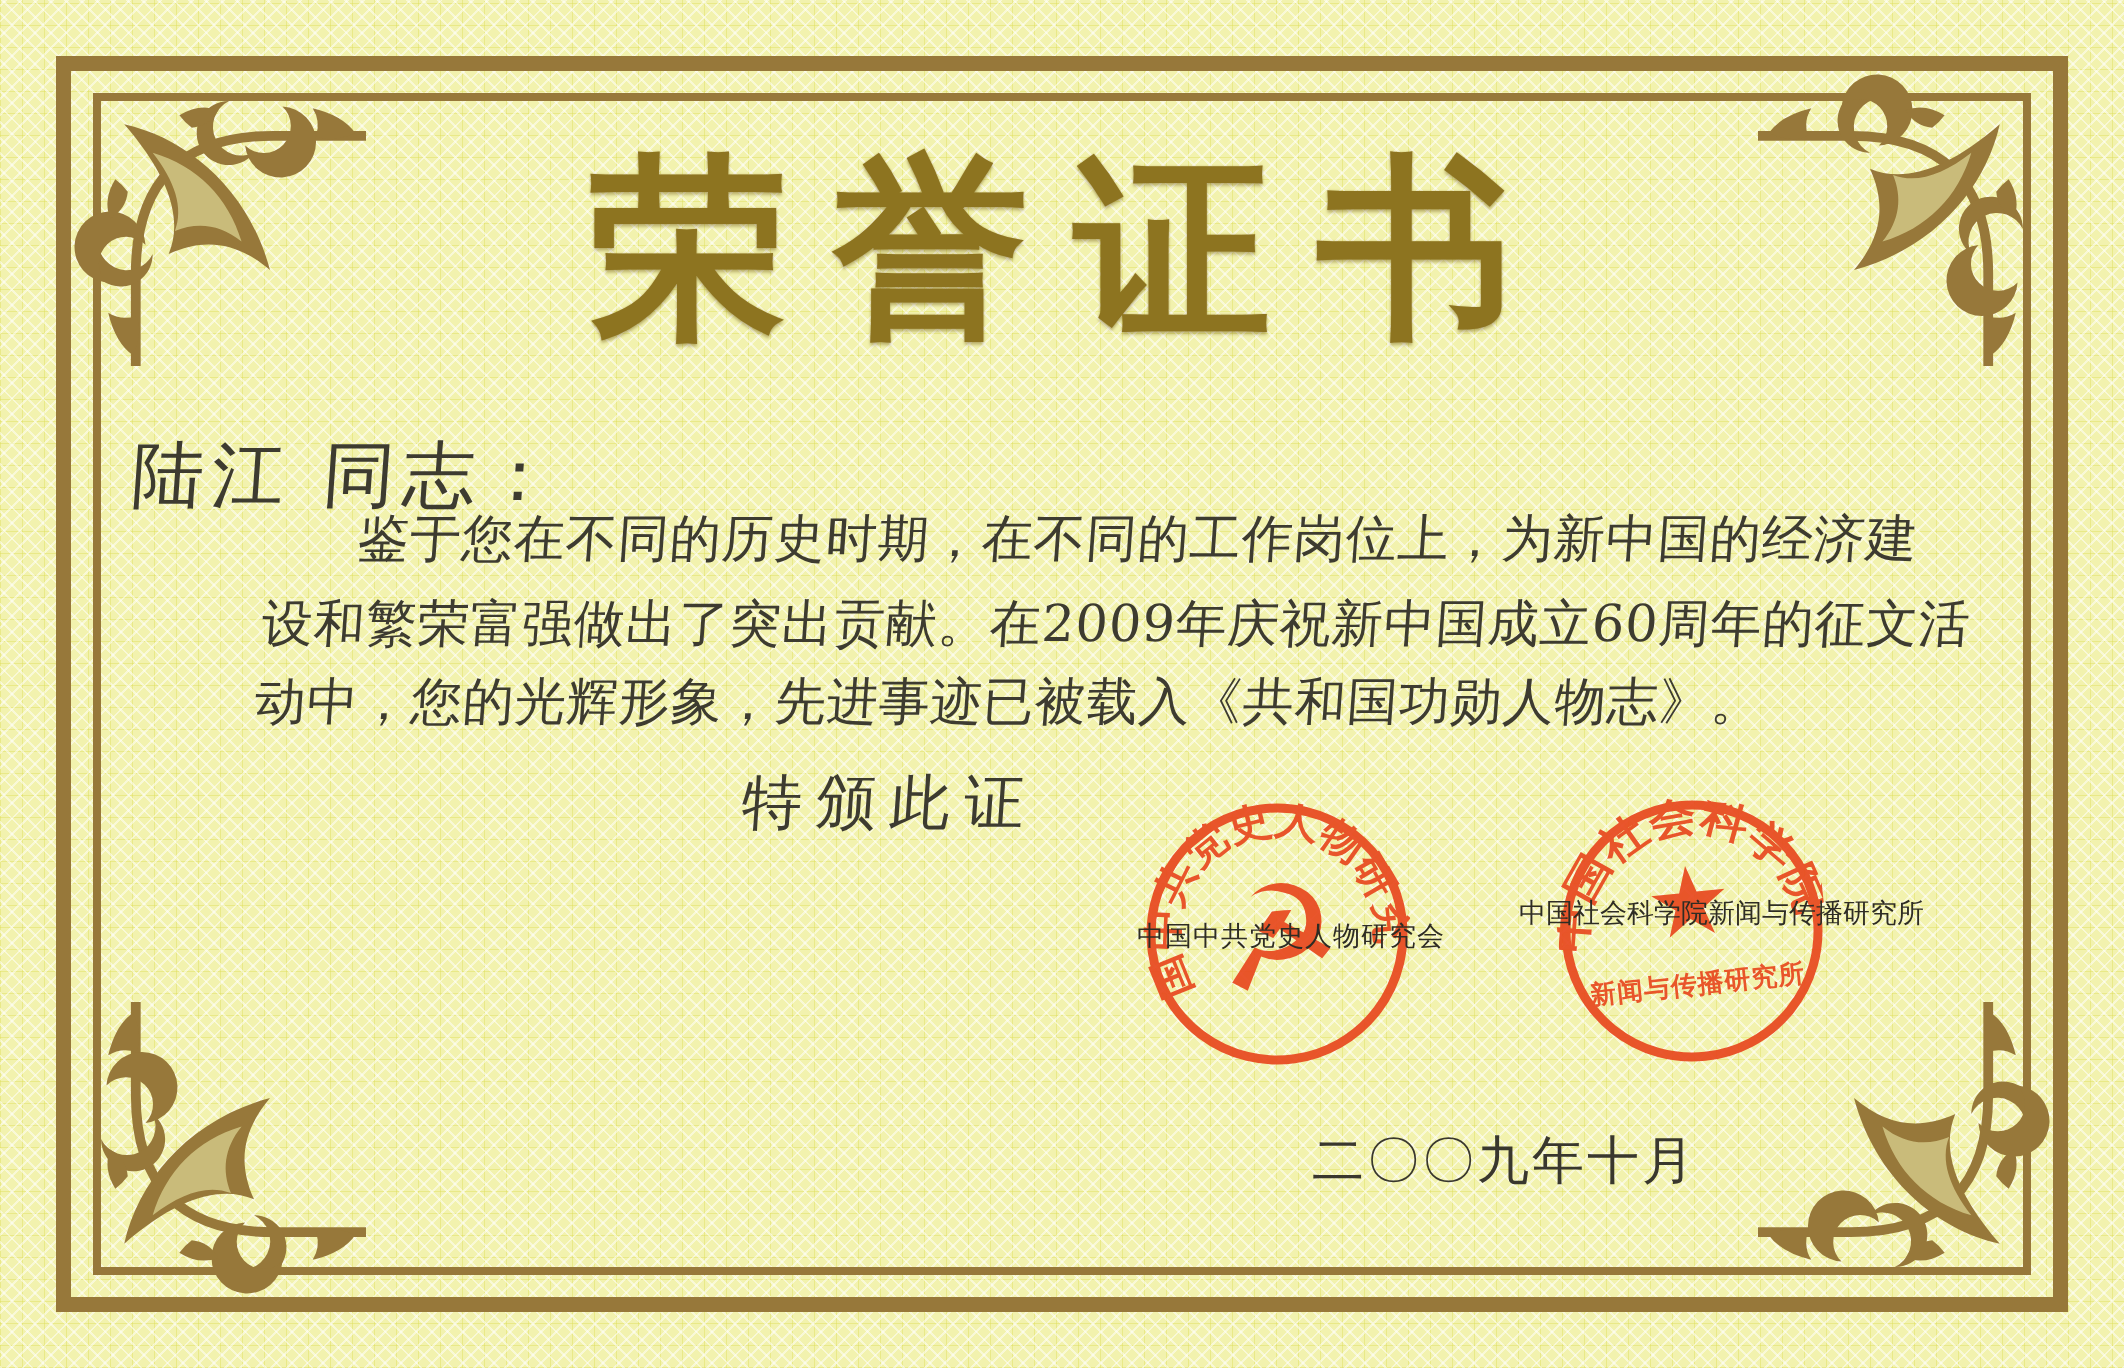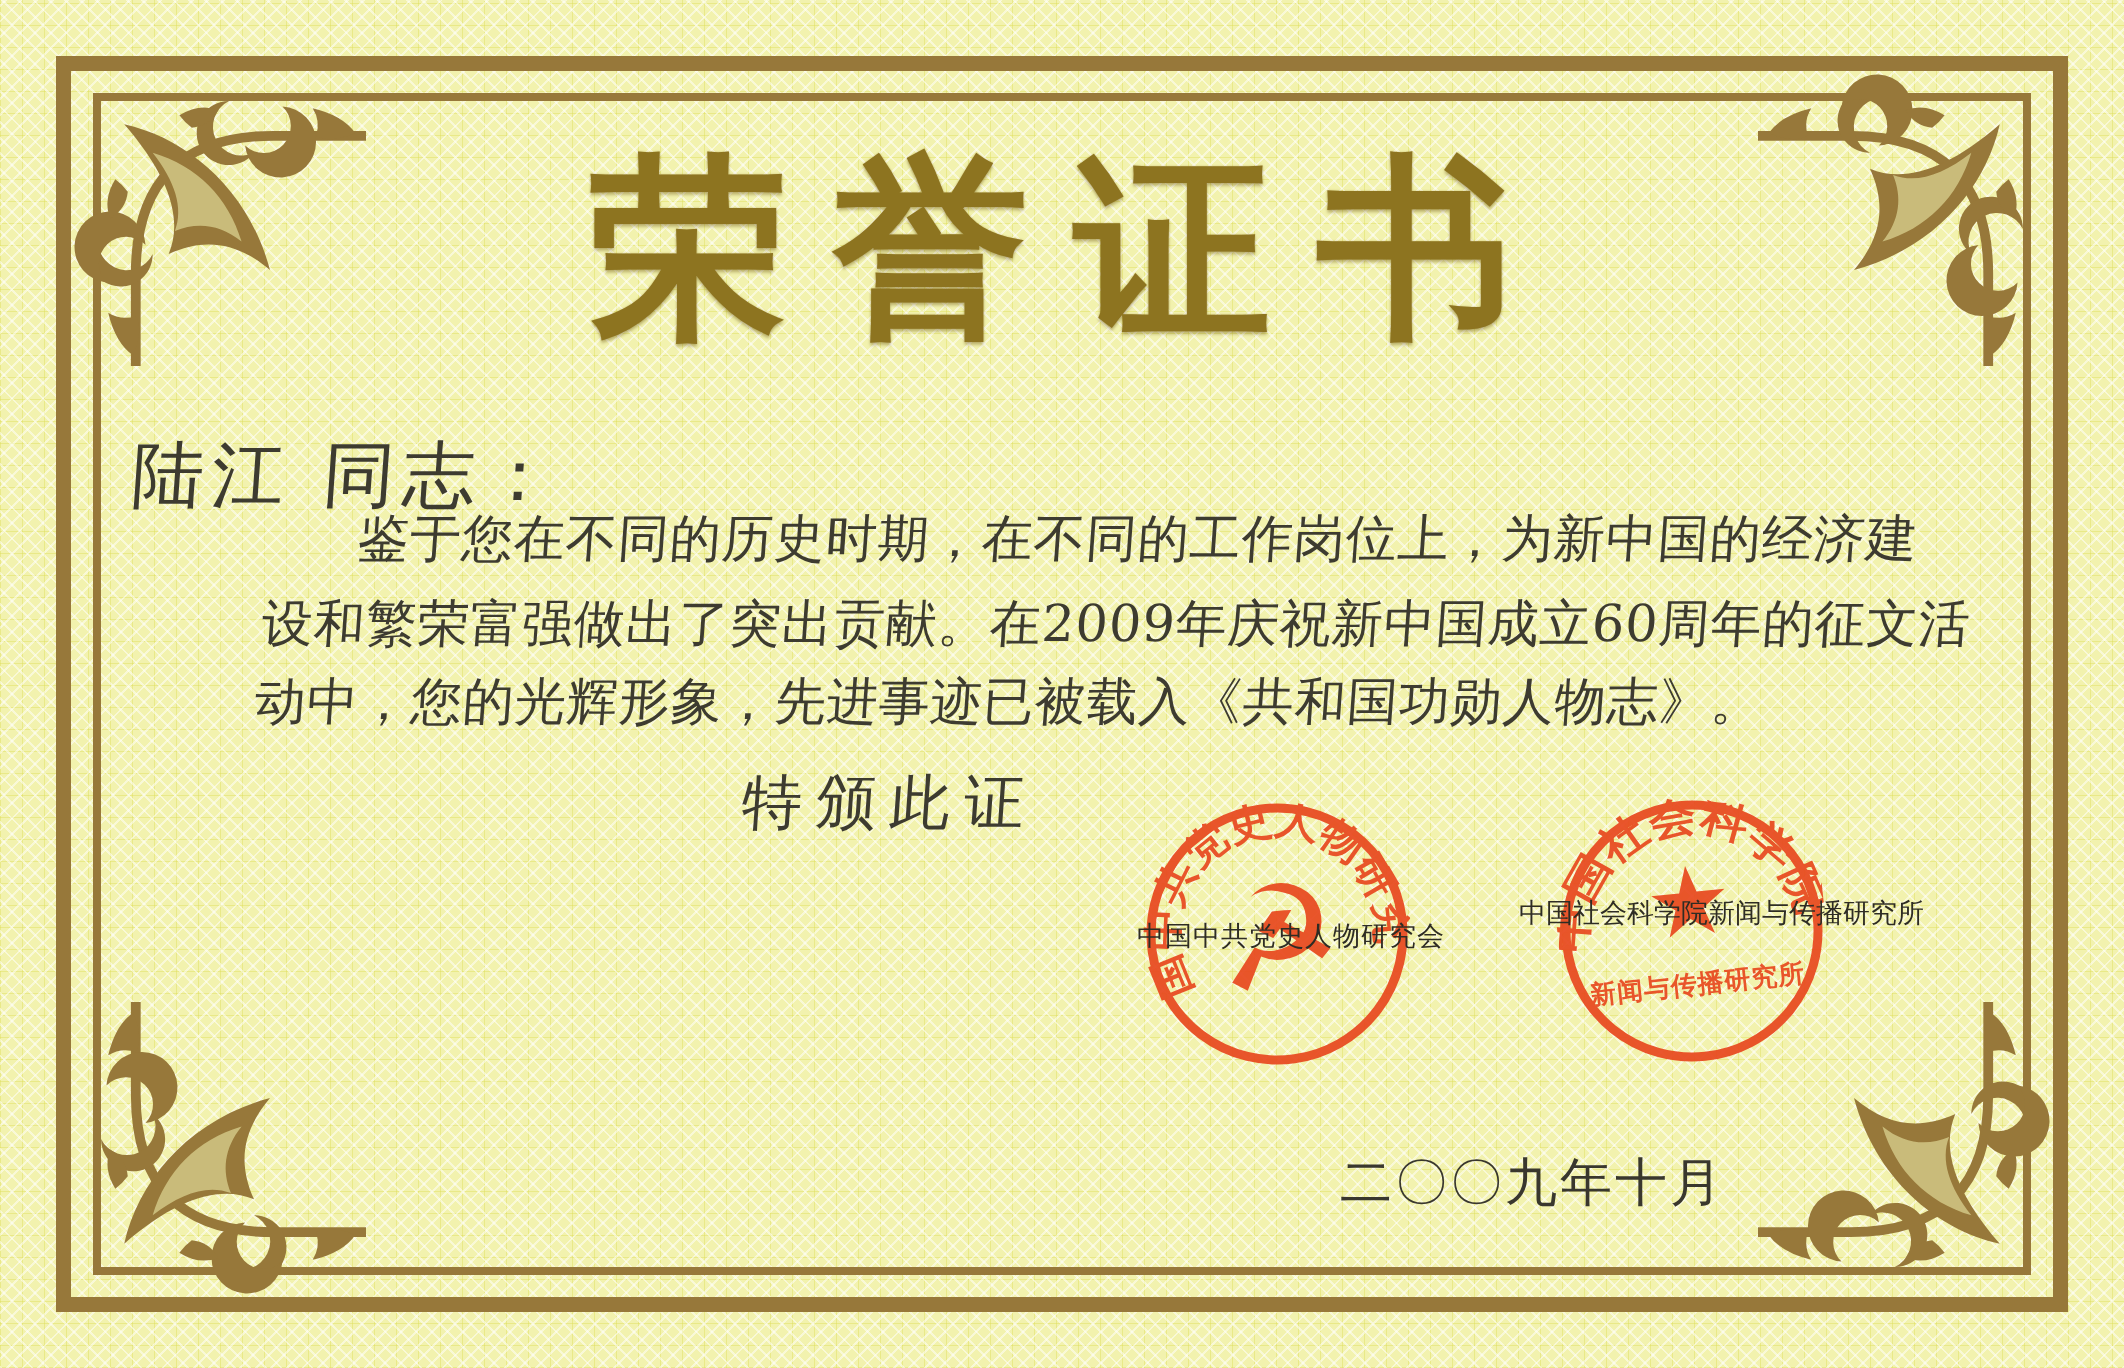--- a/index.html
+++ b/index.html
@@ -78,25 +78,24 @@
     font-size:27px; color:#2e2c24;
     white-space:nowrap; z-index:5;
     font-family:"DejaVu Serif","Liberation Serif",serif;
   }
   .issuer.one{left:1137px; top:918px; letter-spacing:1px;}
   .issuer.two{left:1519px; top:895px; letter-spacing:0px;}
   .seal{position:absolute; z-index:4; opacity:.92;}
   .seal.one{left:1143px; top:800px; width:268px; height:268px; transform:rotate(-8deg);}
   .seal.two{left:1558px; top:797px; width:268px; height:268px; transform:rotate(-6deg);}
   .date{
-    position:absolute; left:1340px; top:1126px;
+    position:absolute; left:1312px; top:1126px;
     font-size:52px; letter-spacing:3px; color:#39372e;
     font-family:"DejaVu Sans","Liberation Sans",sans-serif;
     white-space:nowrap;
-    margin-top:22px;
   }
 </style>
 </head>
 <body>
 
 <div class="certificate">
 
   <div class="frame-outer"></div>
   <div class="frame-inner"></div>
 

